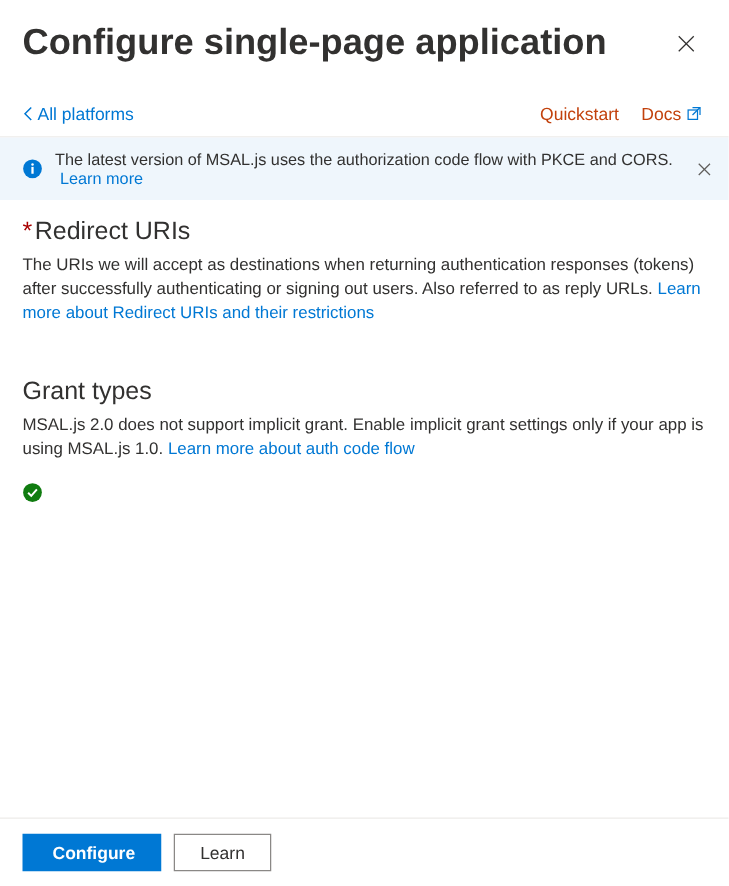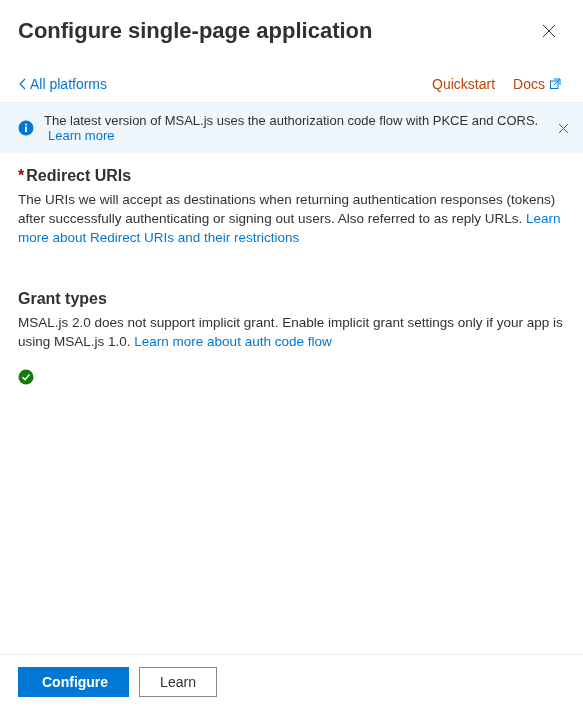--- a/index.html
+++ b/index.html
@@ -13,21 +13,21 @@
     position: relative;
     overflow: hidden;
   }
   .header {
     display: flex;
     justify-content: space-between;
     align-items: center;
     padding: 18px 24px 8px 18px;
   }
   .header h1 {
-    font-size: 22px;
+    font-size: 29px;
     font-weight: 600;
     color: #323130;
   }
   .close-btn {
     cursor: pointer;
     display: flex;
     align-items: center;
     justify-content: center;
     width: 20px;
     height: 20px;
@@ -63,22 +63,22 @@
     position: relative;
   }
   .info-bar .info-icon { margin-right: 10px; flex-shrink: 0; }
   .info-bar .msg { flex: 1; color: #323130; }
   .info-bar .learn { color: #0078d4; cursor: pointer; margin-left: 4px; }
   .info-bar .dismiss { margin-left: 10px; cursor: pointer; flex-shrink: 0; }
   .section {
     padding: 14px 18px 0 18px;
   }
   .sect-title {
-    font-size: 16px;
-    font-weight: 700;
+    font-size: 20px;
+    font-weight: 400;
     color: #323130;
     margin-bottom: 6px;
   }
   .req-star { color: #a80000; margin-right: 2px; }
   .desc {
     font-size: 13.5px;
     line-height: 1.4;
     color: #323130;
     margin-bottom: 14px;
   }

